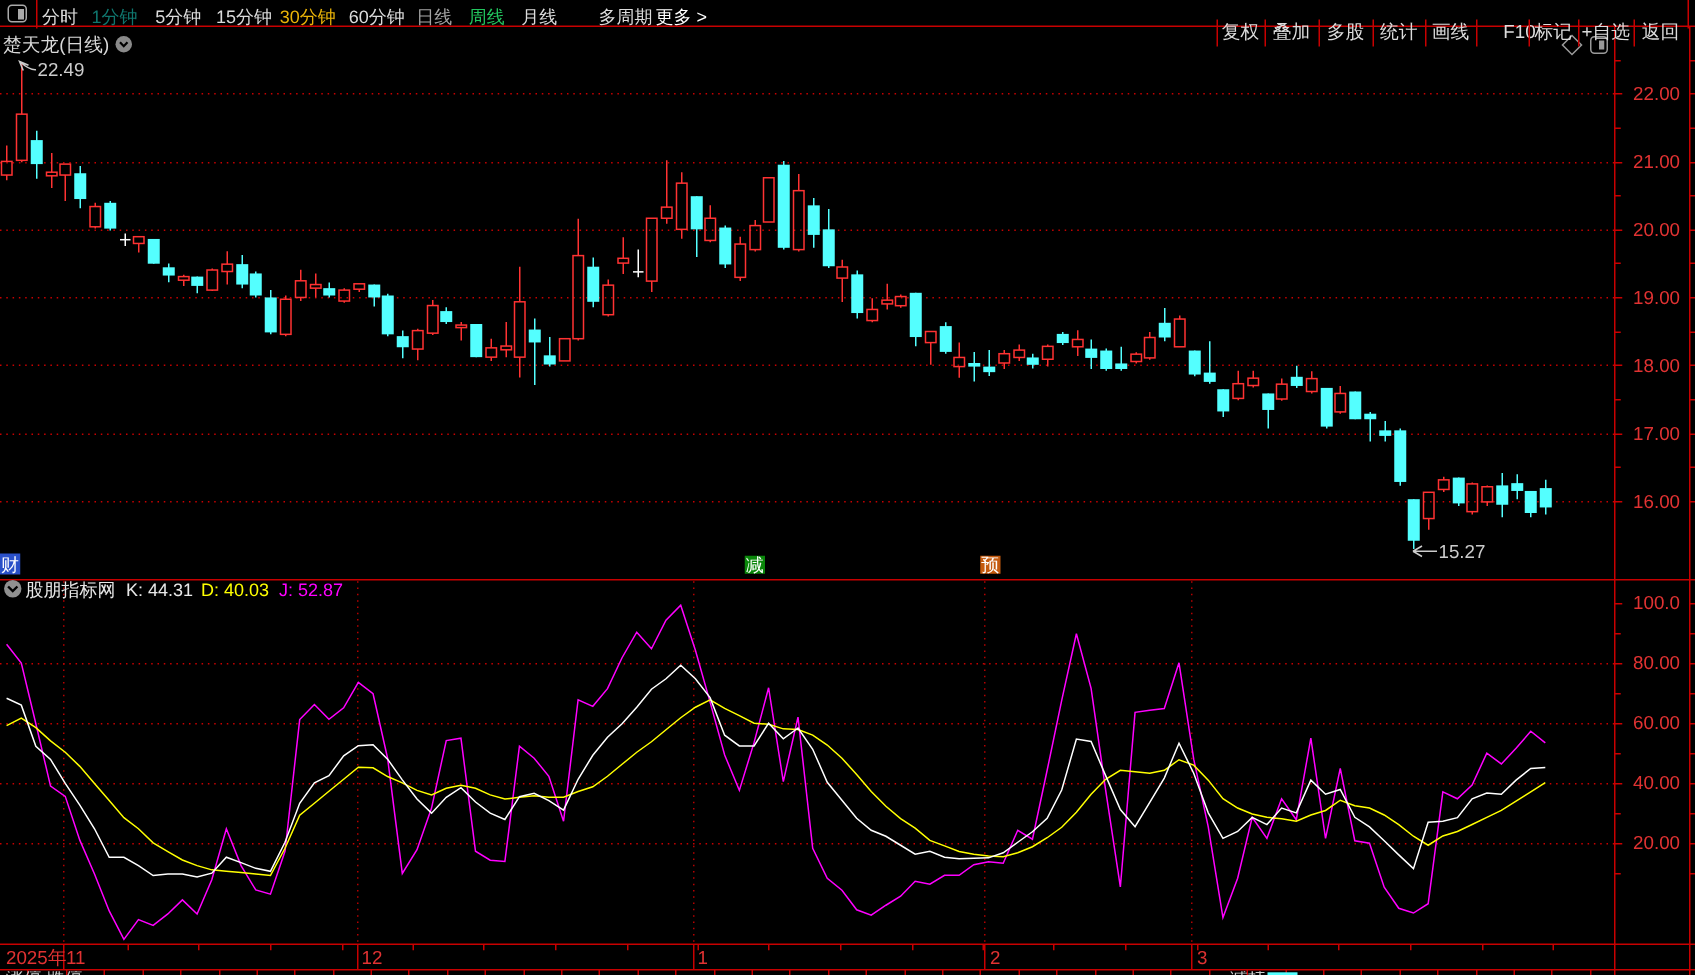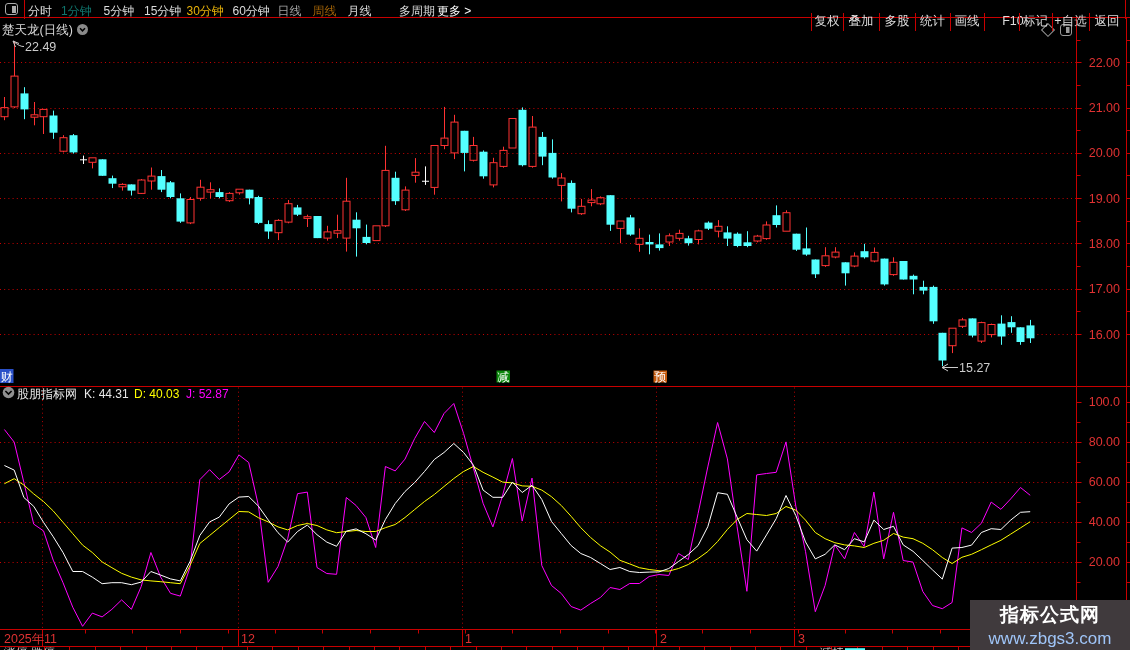--- a/index.html
+++ b/index.html
@@ -12,21 +12,21 @@
         <div style="position:absolute;right:1.5px;top:1.5px;width:4px;height:7px;background:#aaa"></div>
       </div>
 <div style="position:absolute;left:24px;top:0;width:1px;height:19px;background:#c80000"></div>
 <div class="mi" style="left:28px;color:#dcdcdc">分时</div>
 <div class="mi" style="left:61px;color:#0f766e">1分钟</div>
 <div class="mi" style="left:103.5px;color:#dcdcdc">5分钟</div>
 <div class="mi" style="left:144px;color:#dcdcdc">15分钟</div>
 <div class="mi" style="left:186.5px;color:#eab308">30分钟</div>
 <div class="mi" style="left:232.5px;color:#dcdcdc">60分钟</div>
 <div class="mi" style="left:277.5px;color:#a3a3a3">日线</div>
-<div class="mi" style="left:312.5px;color:#a16207">周线</div>
+<div class="mi" style="left:312.5px;color:#22c55e">周线</div>
 <div class="mi" style="left:347.5px;color:#dcdcdc">月线</div>
 <div class="mi" style="left:399px;color:#dcdcdc">多周期</div>
 <div class="mi" style="left:437px;color:#ffffff">更多 &gt;</div>
 <div class="mc" style="left:810.5px;width:32px">复权</div>
 <div class="mc" style="left:842.5px;width:36px">叠加</div>
 <div class="mc" style="left:878.5px;width:36px">多股</div>
 <div class="mc" style="left:914.5px;width:35px">统计</div>
 <div class="mc" style="left:949.5px;width:34px">画线</div>
 <div class="mc" style="left:983.5px;width:58px">F10</div>
 <div class="mc" style="left:1018.5px;width:33px">标记</div>
@@ -494,16 +494,12 @@
         <defs>
           <clipPath id="bc">
             <rect x="0" y="647.5" width="960" height="2.5"></rect>
           </clipPath>
         </defs>
         <text x="4" y="656" fill="#cccccc" font-size="12px" text-anchor="start" font-weight="normal" font-family="Liberation Sans, sans-serif">涨停 跌停</text>
         <text x="820" y="656" fill="#cccccc" font-size="12px" text-anchor="start" font-weight="normal" font-family="Liberation Sans, sans-serif">减持</text>
         <rect x="845" y="648.2" width="20" height="4" fill="#54ffff"></rect>
       </g>
     </svg>
-<div style="position:absolute;left:970px;top:600px;width:160px;height:50px;background:#403a3d;z-index:6;text-align:center">
-<div style="font-size:19px;font-weight:bold;color:#ffffff;margin-top:2px;letter-spacing:1px">指标公式网</div>
-<div style="font-size:17px;color:#9fc5f8;margin-top:1px">www.zbgs3.com</div>
-</div>
 </div>
 </body></html>

